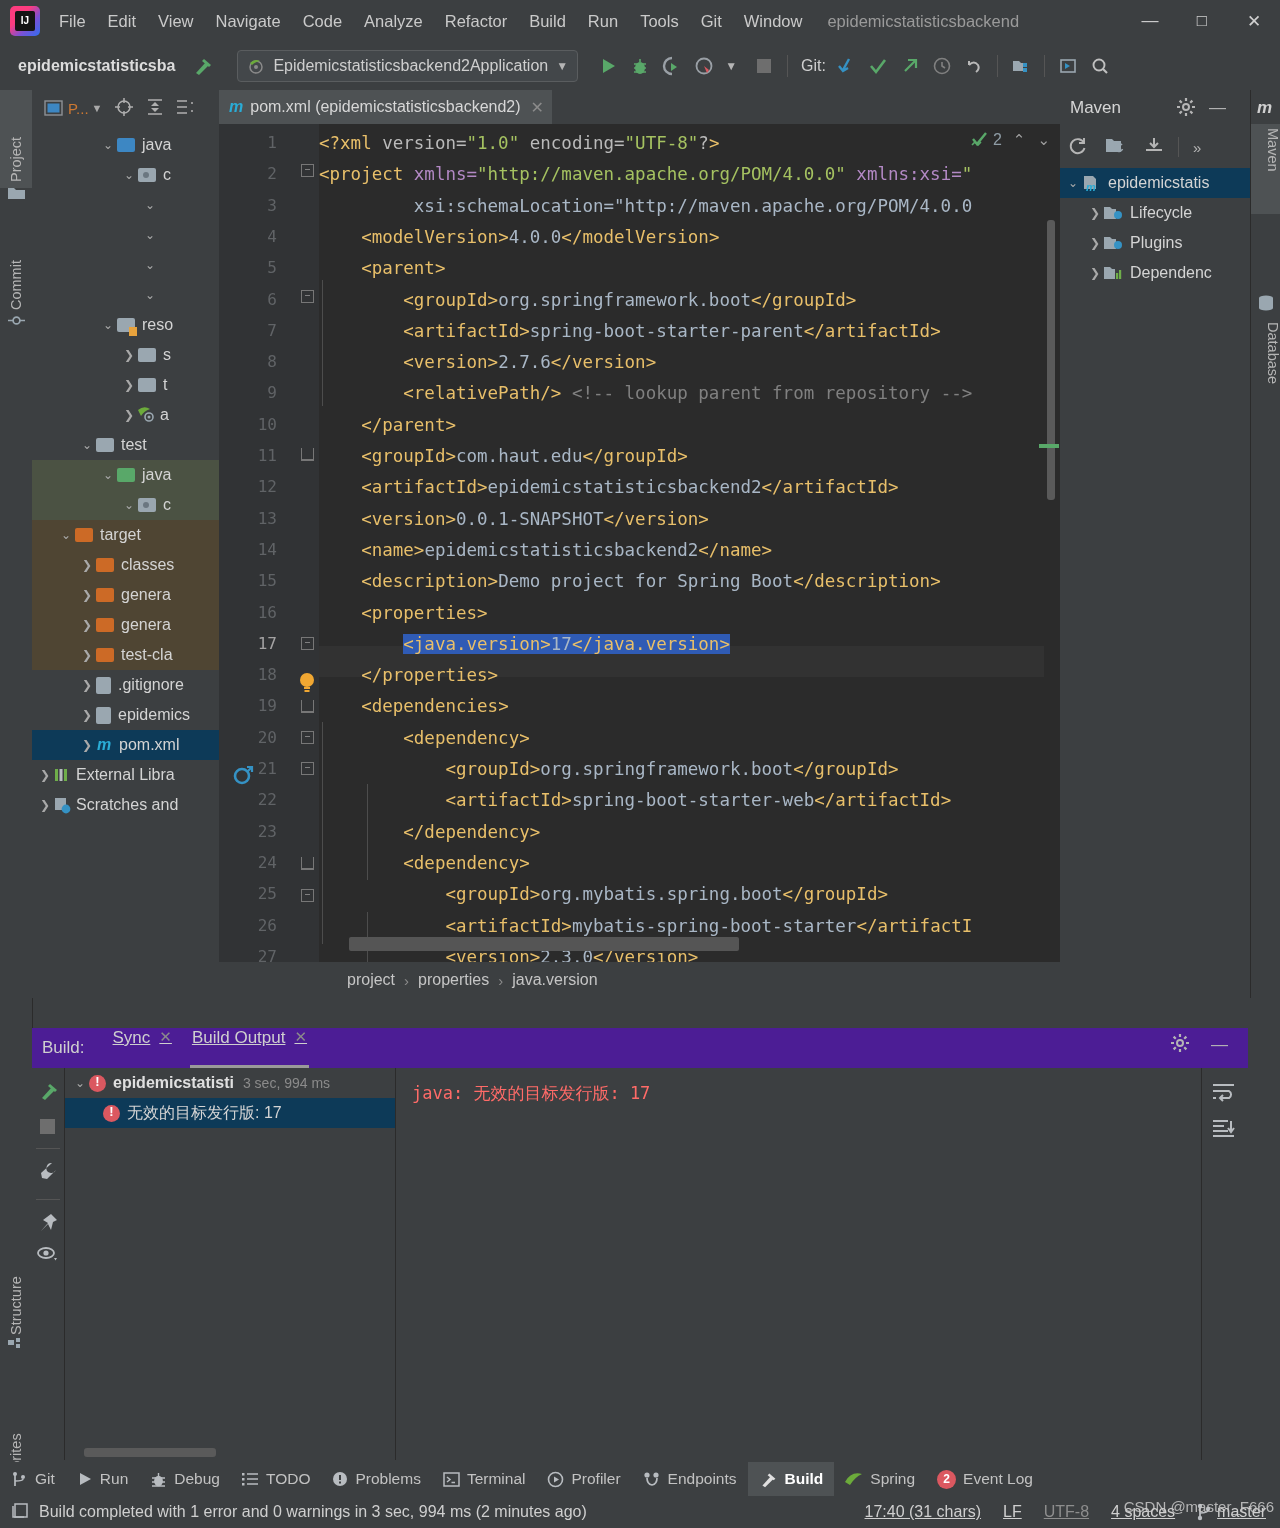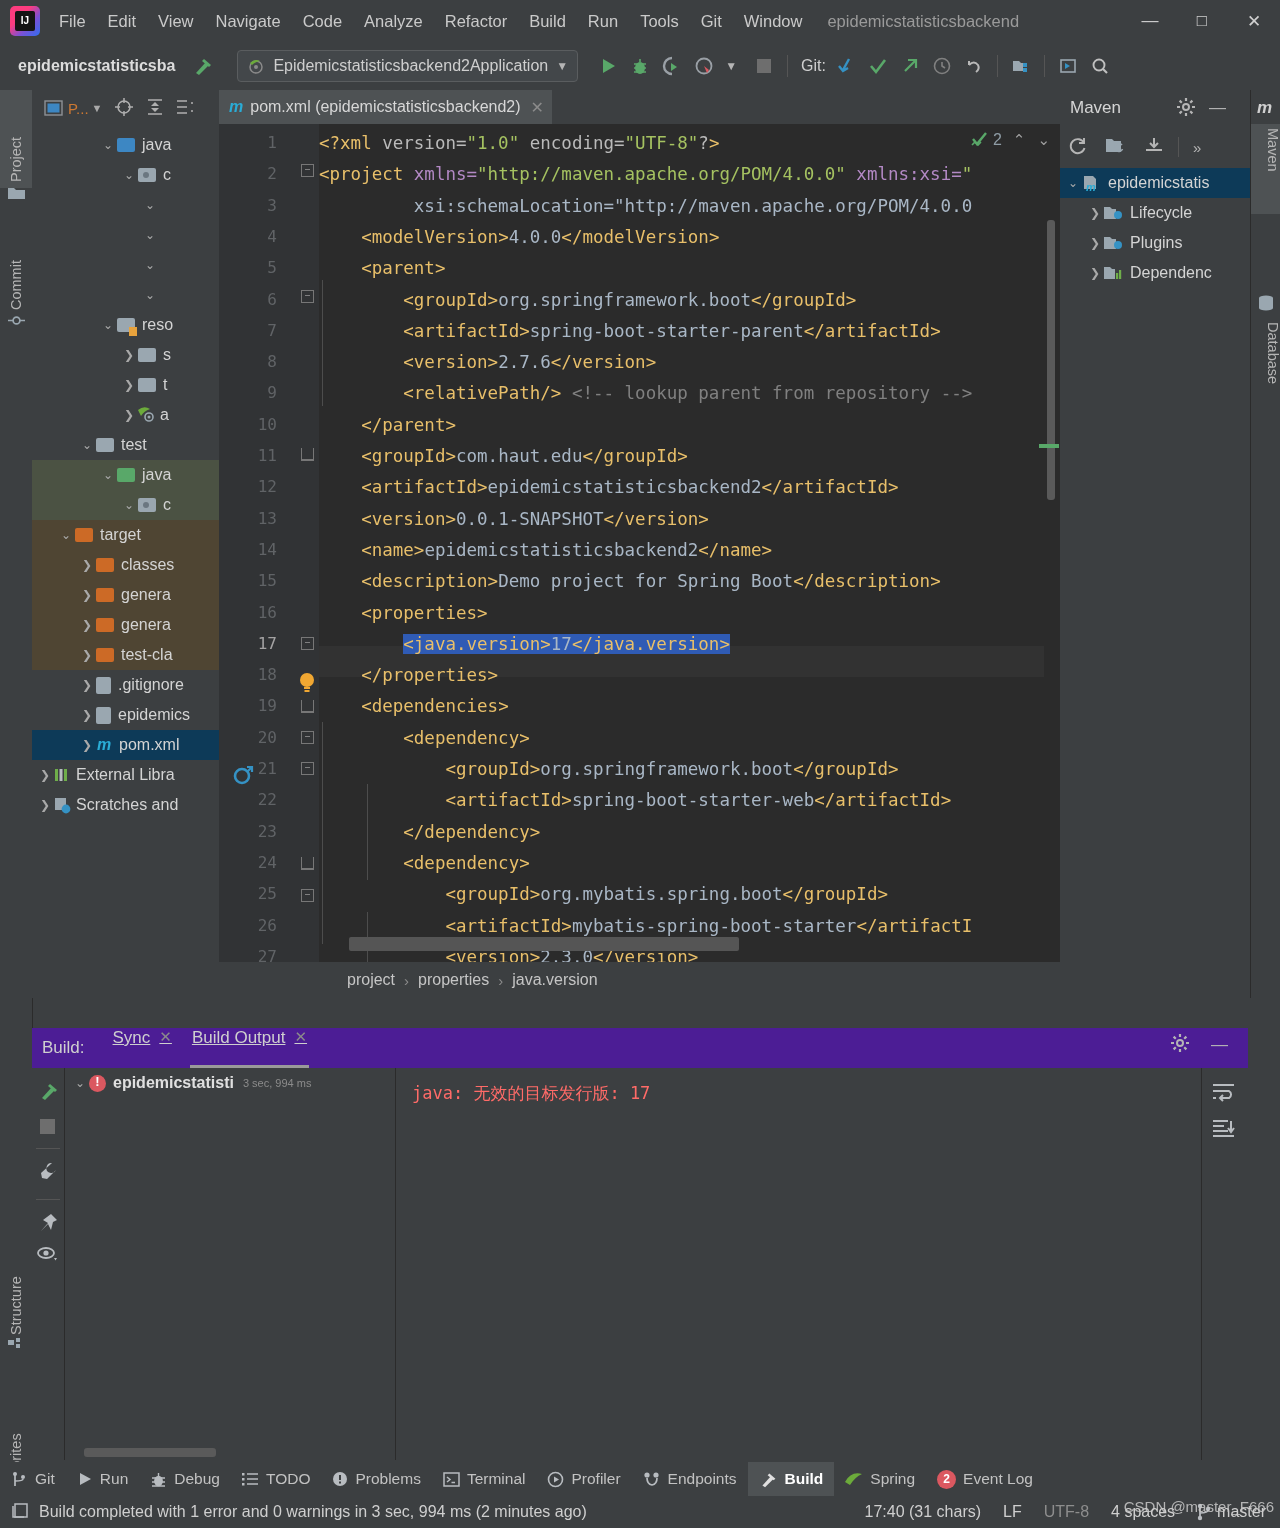--- a/index.html
+++ b/index.html
@@ -128,21 +128,21 @@
   .bb-item{display:flex;align-items:center;height:34px;padding:0 11px;color:#c2c2c2;font-size:15.5px;white-space:nowrap;}
   .bb-item.sel{background:#4e5254;color:#fff;font-weight:bold;}
   .bb-ico{margin-right:7px;display:flex;align-items:center;}
   .badge{width:19px;height:19px;border-radius:50%;background:#db5860;color:#fff;font-size:12px;
          display:flex;align-items:center;justify-content:center;margin-right:7px;font-weight:bold;}
 
   
   .statusbar{position:absolute;left:0;top:1496px;width:1280px;height:32px;background:#3c3f41;display:flex;align-items:center;}
   .sb-text{color:#cfcfcf;font-size:16px;white-space:nowrap;}
   .sb-right{position:absolute;right:0;top:0;height:32px;display:flex;align-items:center;}
-  .sb-r{color:#cfcfcf;font-size:16px;margin-right:22px;white-space:nowrap;}
+  .sb-r{color:#cfcfcf;font-size:16px;margin-right:22px;white-space:nowrap;text-decoration:underline;}
   .sb-r.dim{color:#8d8d8d;}
   .watermark{position:absolute;right:6px;top:1498px;color:#c9c9c9;font-size:15px;opacity:.85;}
 
   .sbar-v{position:absolute;background:#5a5a5a;border-radius:3px;}
 </style>
 </head>
 <body>
 
 <div class="app">
 
@@ -718,21 +718,25 @@
               <circle cx="9" cy="7" r="2.6" fill="#b8bcc0"></circle>
               <path d="M17 12 L20 12 L18.5 14.5 Z" fill="#b8bcc0"></path>
             </svg>
         </div>
       </div>
       <div class="build-tree" id="build-tree">
           <div class="brow" style="padding-left: 6px;">
             <span class="chev">⌄</span>
             <span class="err-ico"></span>
             <span style="font-weight: bold; color: rgb(224, 224, 224);">epidemicstatisti</span>
-            <span style="color: rgb(139, 139, 139); margin-left: 9px; font-size: 11px;">3 sec, 994 ms</span>
+            <span style="color: rgb(139, 139, 139); margin-left: 9px; font-size: 14px;">3 sec, 994 ms</span>
+          </div>
+          <div class="brow sel" style="padding-left: 38px;">
+            <span class="err-ico"></span>
+            <span style="color: rgb(212, 212, 212);">无效的目标发行版: 17</span>
           </div>
         </div>
       <div class="build-console">
         <div class="console-line">java: 无效的目标发行版: 17</div>
       </div>
     </div>
 
     <div class="build-rtb">
       <div style="padding:14px 0 0 10px;">
         <svg width="24" height="20" viewBox="0 0 24 20">

